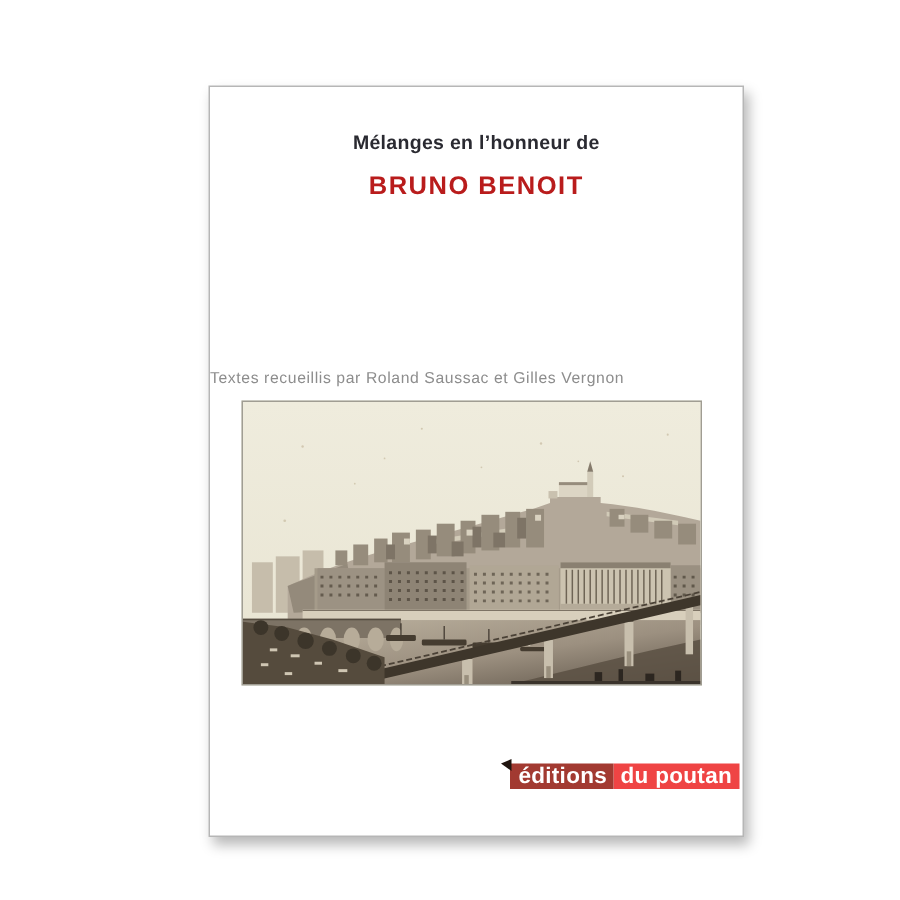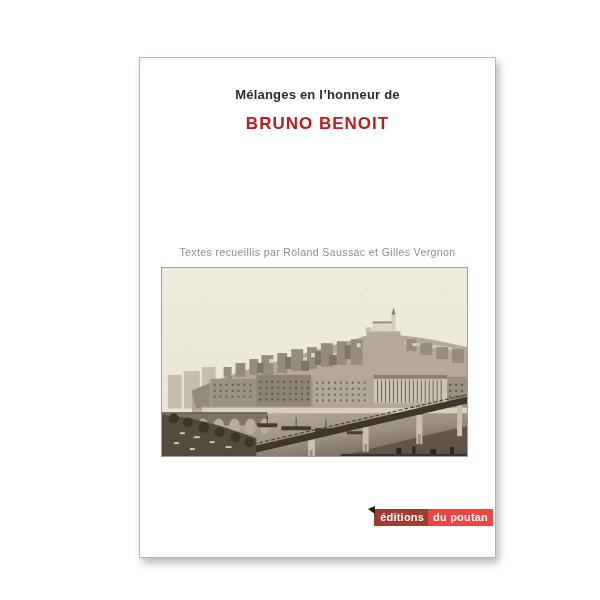--- a/index.html
+++ b/index.html
@@ -15,31 +15,31 @@
   }
   .series-title{
     position:absolute;top:29px;left:0;width:100%;text-align:center;
     font-size:13px;font-weight:bold;color:#2a2a31;letter-spacing:0.2px;
   }
   .honoree{
     position:absolute;top:56px;left:0;width:100%;text-align:center;
     font-size:17px;font-weight:bold;color:#b91c1c;letter-spacing:1px;
   }
   .editors{
-    position:absolute;top:188px;left:0;width:100%;text-align:center;
+    position:absolute;top:188px;left:0;width:100%;
     font-size:10.5px;font-weight:400;color:#8d8d8d;letter-spacing:0.4px;
   }
   .photo{
     position:absolute;left:21px;top:209px;width:305px;height:188px;
     border:1px solid #a09d93;background:#ece9da;
   }
   .photo svg{display:block;width:100%;height:100%;}
   .publisher{
     position:absolute;right:2px;top:451px;height:17px;display:flex;
-    font-size:11px;font-weight:bold;line-height:17px;color:#ffffff;
+    font-size:15px;font-weight:bold;line-height:17px;color:#ffffff;
     letter-spacing:0.2px;white-space:nowrap;
   }
   .pub-red{background:#a23a31;padding:0 4px 0 6px;position:relative;}
   .pub-black{background:#ef4444;padding:0 5px;}
   .flag{
     position:absolute;left:-6px;top:-3px;width:0;height:0;
     border-top:3px solid transparent;border-bottom:5px solid transparent;
     border-right:7px solid #20140e;
   }
 </style>

